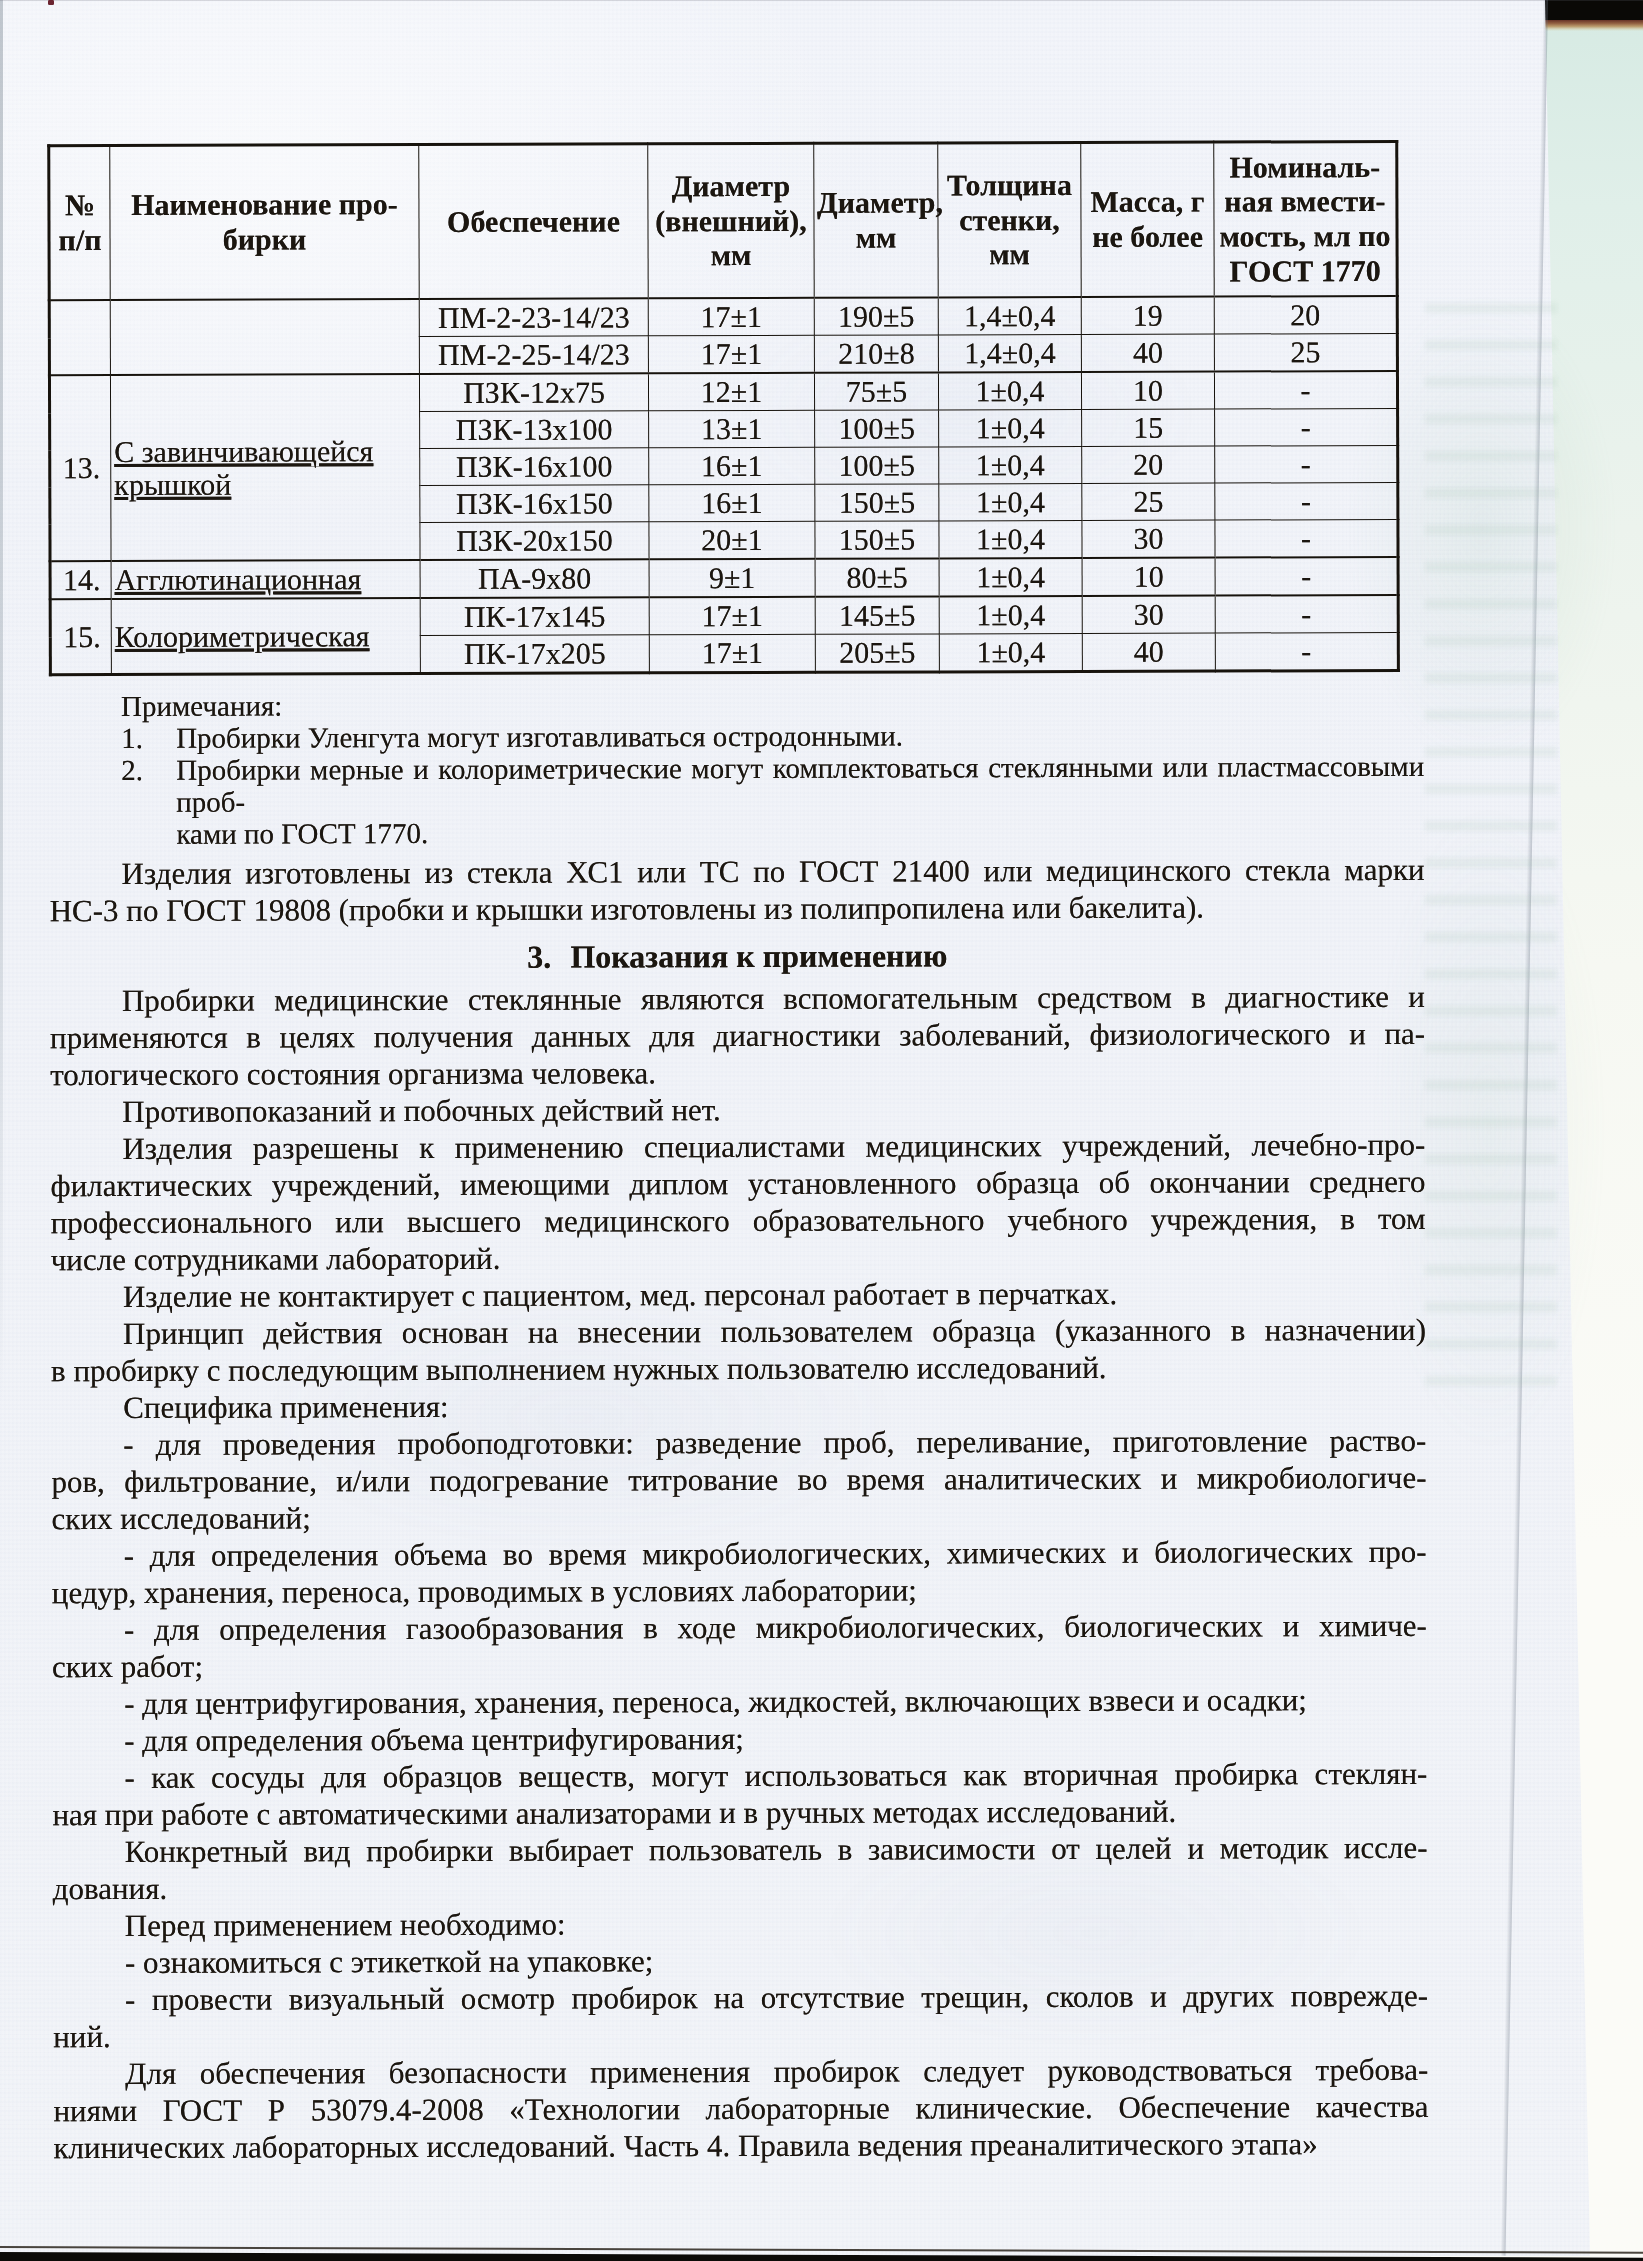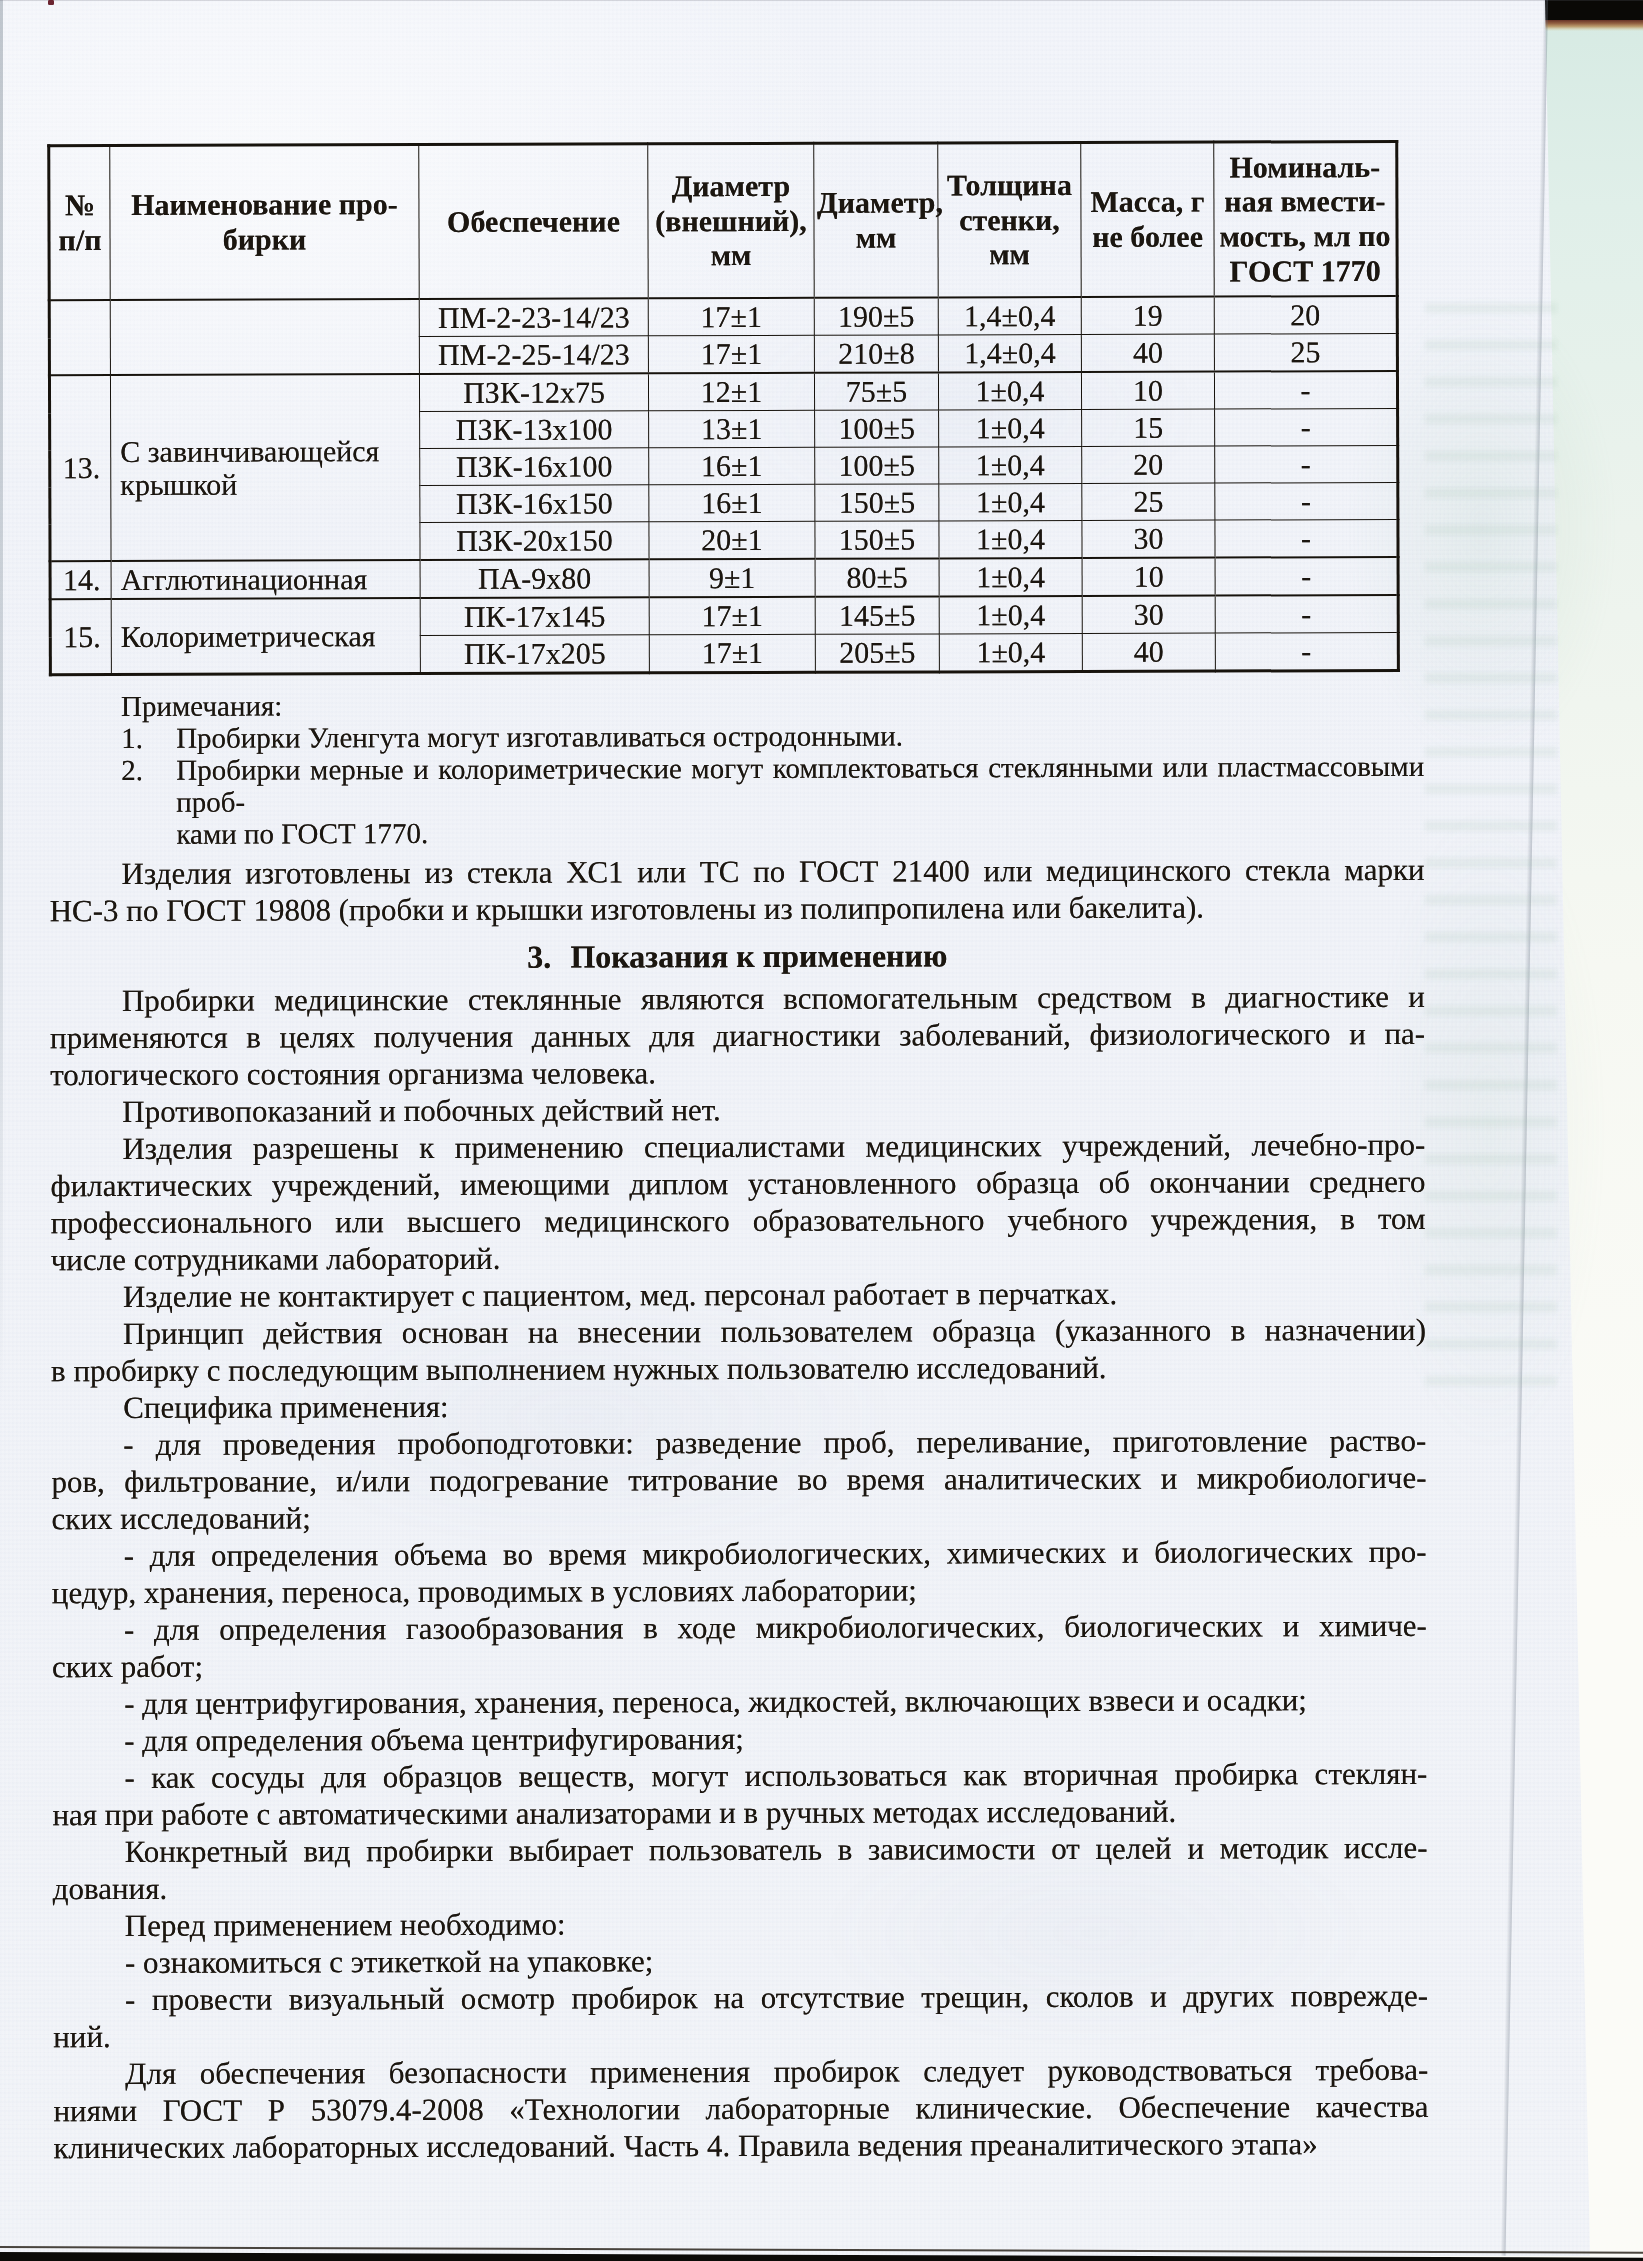--- a/index.html
+++ b/index.html
@@ -54,21 +54,21 @@
     transform:rotate(-0.18deg); transform-origin:387px 387px; }
   .spec-table{ margin-top:143px; border-collapse:collapse; table-layout:fixed; width:1349px;
     border:3.2px solid var(--line); }
   .spec-table th,.spec-table td{ border:1.9px solid var(--line); }
   .spec-table thead th{ height:147px; font-weight:bold; font-size:30px; line-height:1.16;
     white-space:pre-line; padding:2.6px 2.6px; vertical-align:middle; text-align:center;
     border-bottom:2.6px solid var(--line); }
   .spec-table tbody td{ height:36px; font-size:30px; text-align:center; vertical-align:middle; padding:0 3.9px; }
   .spec-table tbody tr.group-start td{ border-top:2.6px solid var(--line); }
   .spec-table td.num-cell{ text-align:center; padding-left:5.2px; vertical-align:middle; }
-  .spec-table td.name-cell{ text-align:left; padding-left:9px; line-height:1.12; }
+  .spec-table td.name-cell{ text-align:left; padding-left:3px; line-height:1.12;text-decoration:underline; }
   .notes{ margin-top:14px; font-size:29px; line-height:32px; }
   .note-label{ margin-left:72px; }
   .note-item{ display:flex; margin-left:72px; }
   .note-num{ width:55px; flex:none; }
   .note-text{ flex:1; }
   .jline{ text-align:justify; text-align-last:justify; }
   .jline.last{ text-align-last:left; }
   .jline.indent{ text-indent:72px; }
   .pre-pars{ margin-top:5.2px; }
   .body-text{ font-size:31px; line-height:37px; }

